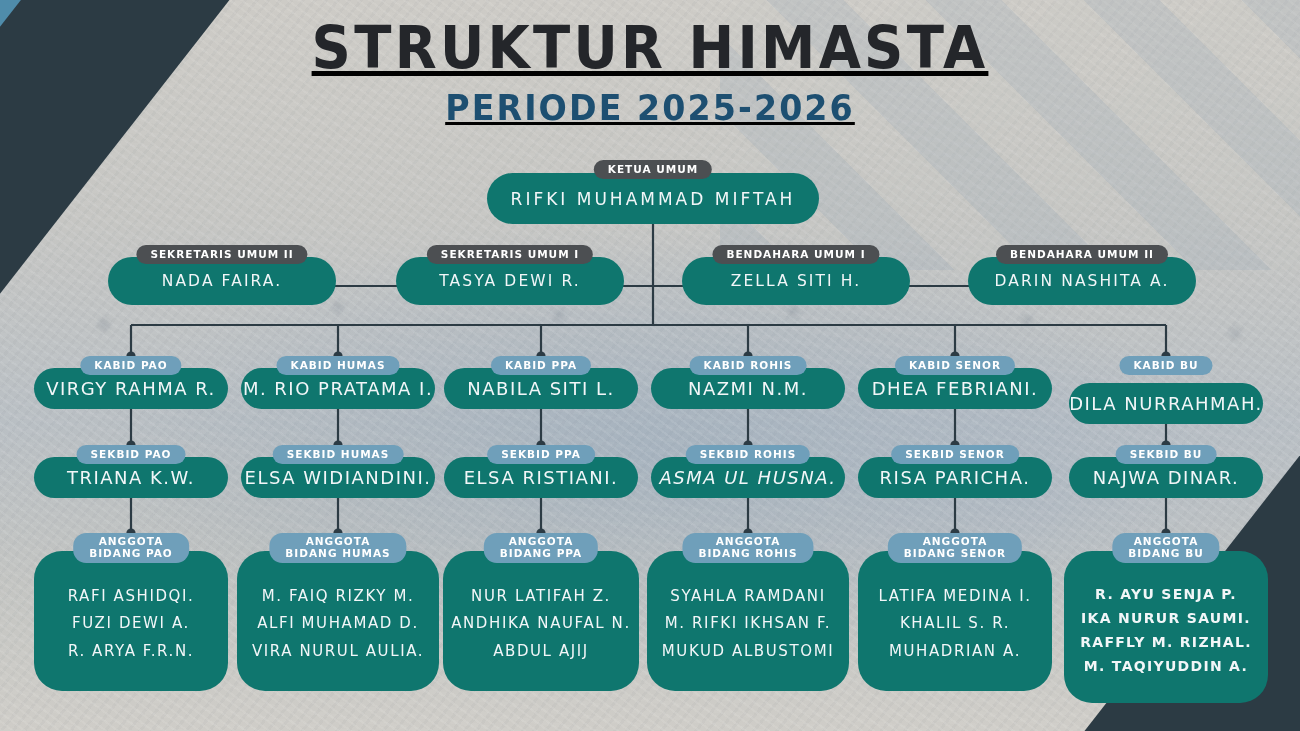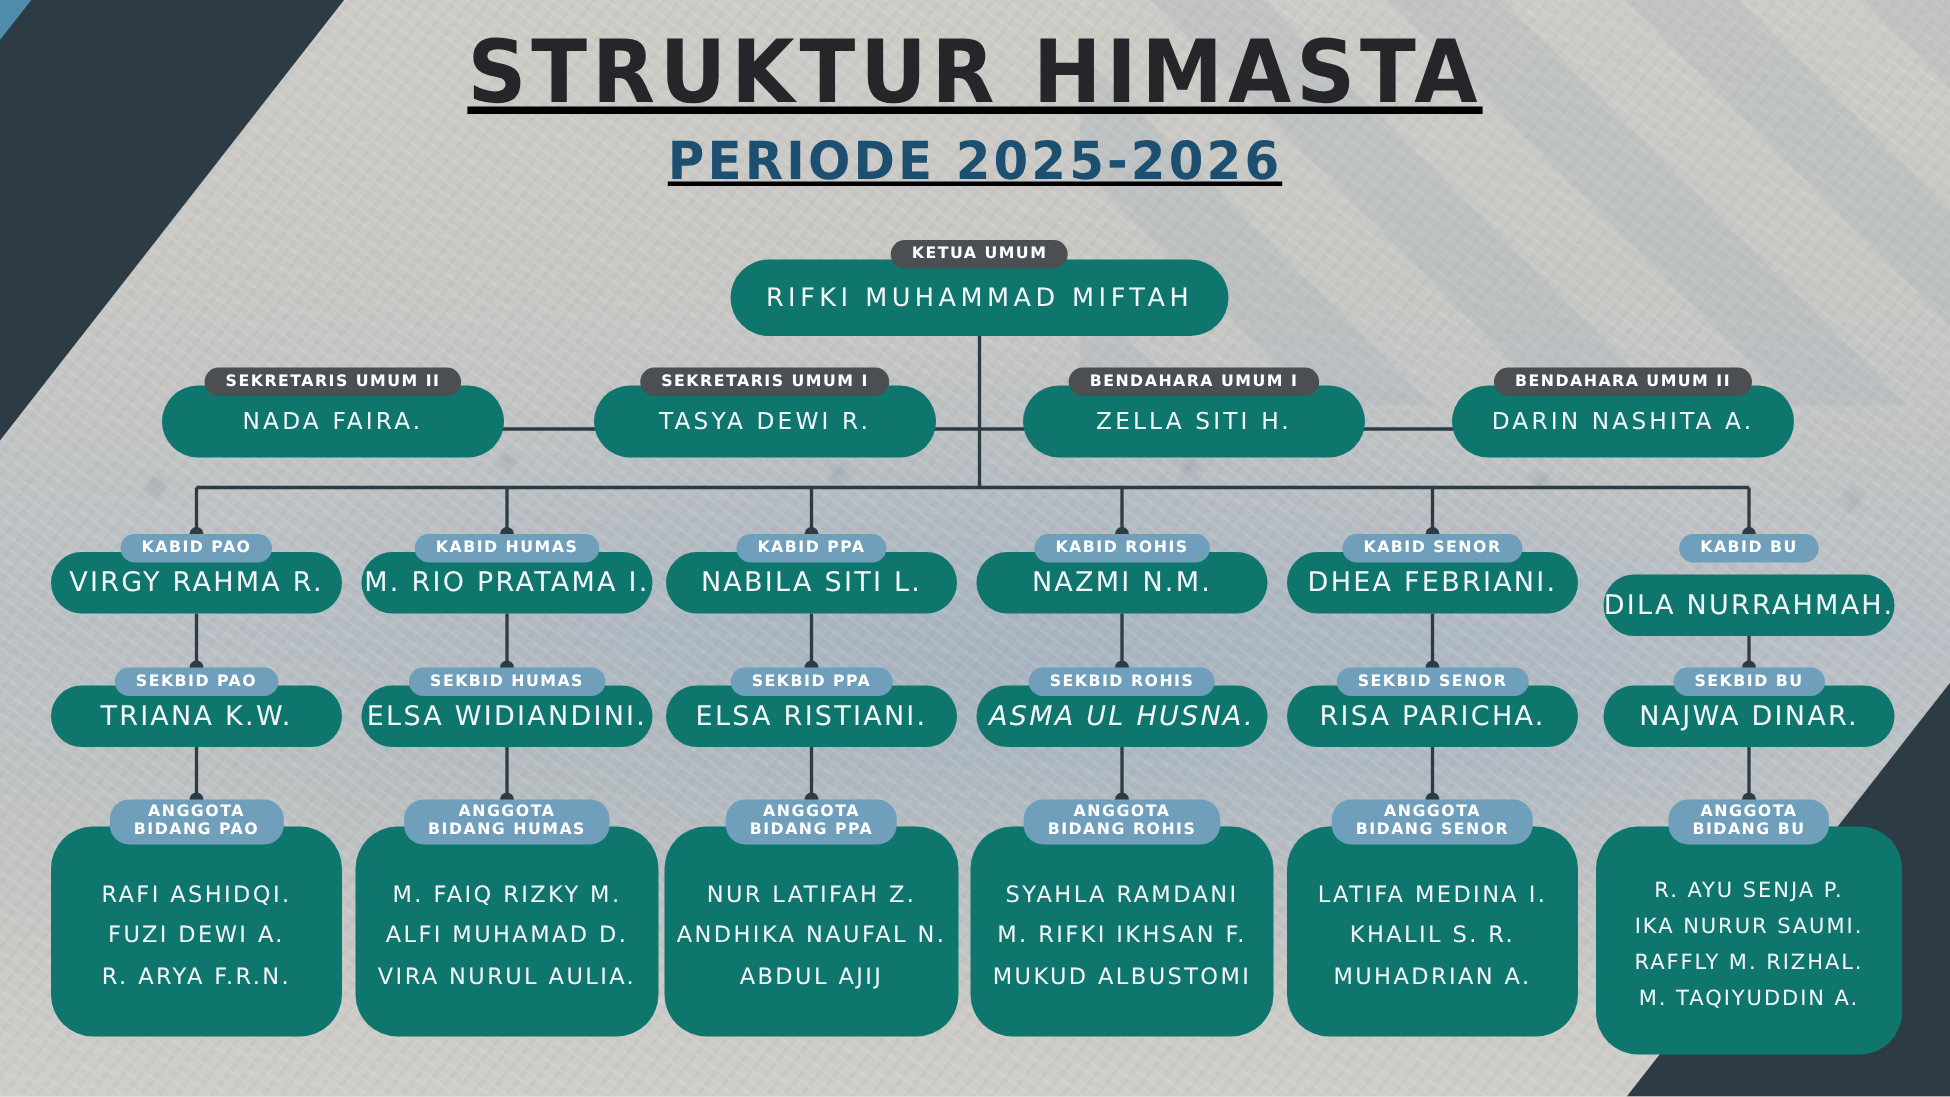--- a/index.html
+++ b/index.html
@@ -176,21 +176,21 @@
     width: 100%;
     padding: 10px 6px 4px;
   }
   .members .person {
     font-size: 15px;
     letter-spacing: 1.6px;
     color: #f2f6f8;
     white-space: nowrap;
     line-height: 1.15;
   }
-  .members.four .person { font-size: 14px; letter-spacing: 1.3px; }
+  .members.four .person { font-size: 14px; letter-spacing: 1.3px; font-weight: bold; }
   .members.four { gap: 8px; }
 </style>
 </head>
 <body>
 
 <div id="stage">
 
   <div class="bg-base"></div>
   <div class="bg-noise"></div>
   <div class="bg-crowd"></div>

